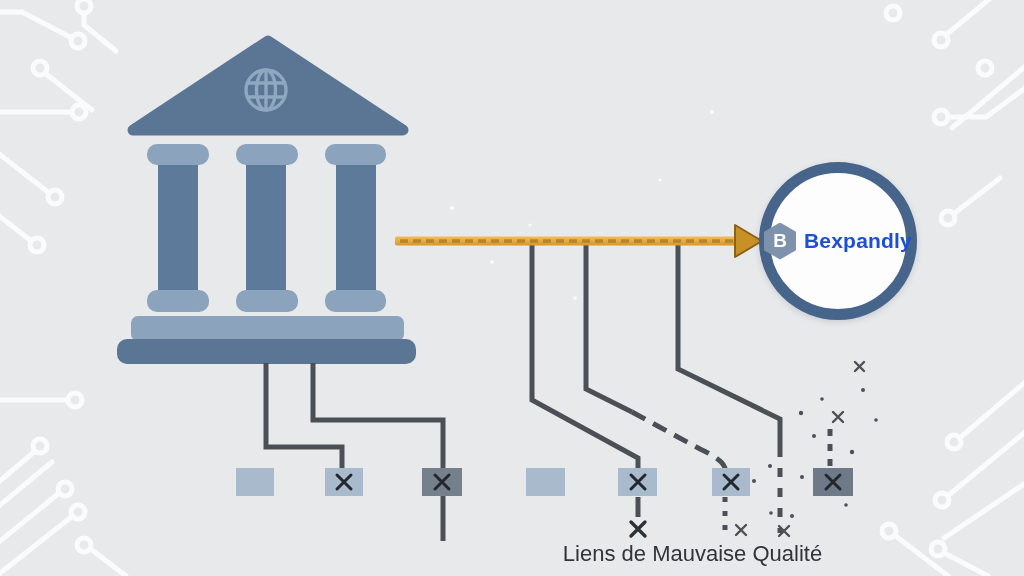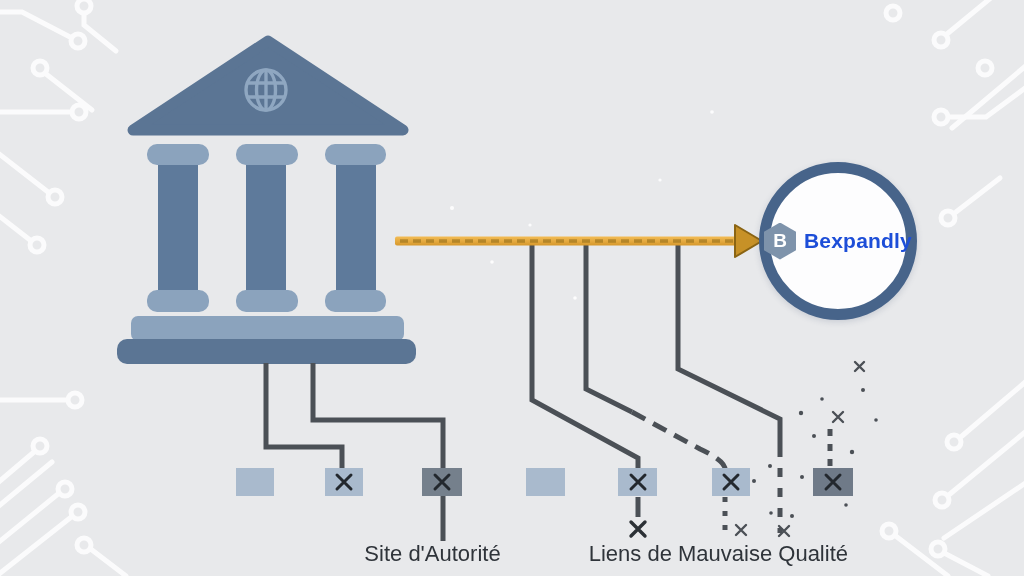--- a/index.html
+++ b/index.html
@@ -32,21 +32,21 @@
   .link-box.light{background:#a9bacd;}
   .link-box.dark3{background:#75808c;}
   .link-box.dark7{background:#6f7a88;}
 
   
   .caption{
     position:absolute;top:541px;text-align:center;
     font-size:22px;color:#2f343a;white-space:nowrap;
   }
   .caption.authority{left:330px;width:205px;}
-  .caption.badlinks{left:563px;width:285px;text-align:right;}
+  .caption.badlinks{left:550px;width:285px;}
 </style>
 </head>
 <body>
 
 <div class="canvas">
 
   <svg class="layer" width="1024" height="576" viewBox="0 0 1024 576">
     <g stroke="#ffffff" stroke-width="5" fill="none" opacity="0.85" stroke-linecap="round">
 
       <circle cx="84" cy="6" r="7"></circle>
@@ -222,16 +222,15 @@
     <svg width="22" height="22" viewBox="0 0 22 22">
       <path d="M4,4 L18,18 M18,4 L4,18" stroke="#23282e" stroke-width="3" stroke-linecap="round" fill="none"></path>
     </svg>
   </div>
 
   <div class="brand-circle">
     <span class="logo-hex">B</span>
     <span class="brand-name">Bexpandly</span>
   </div>
 
-  <div class="caption authority">Site d'Autorité</div>
   <div class="caption badlinks">Liens de Mauvaise Qualité</div>
 
 </div>
 
 </body></html>

